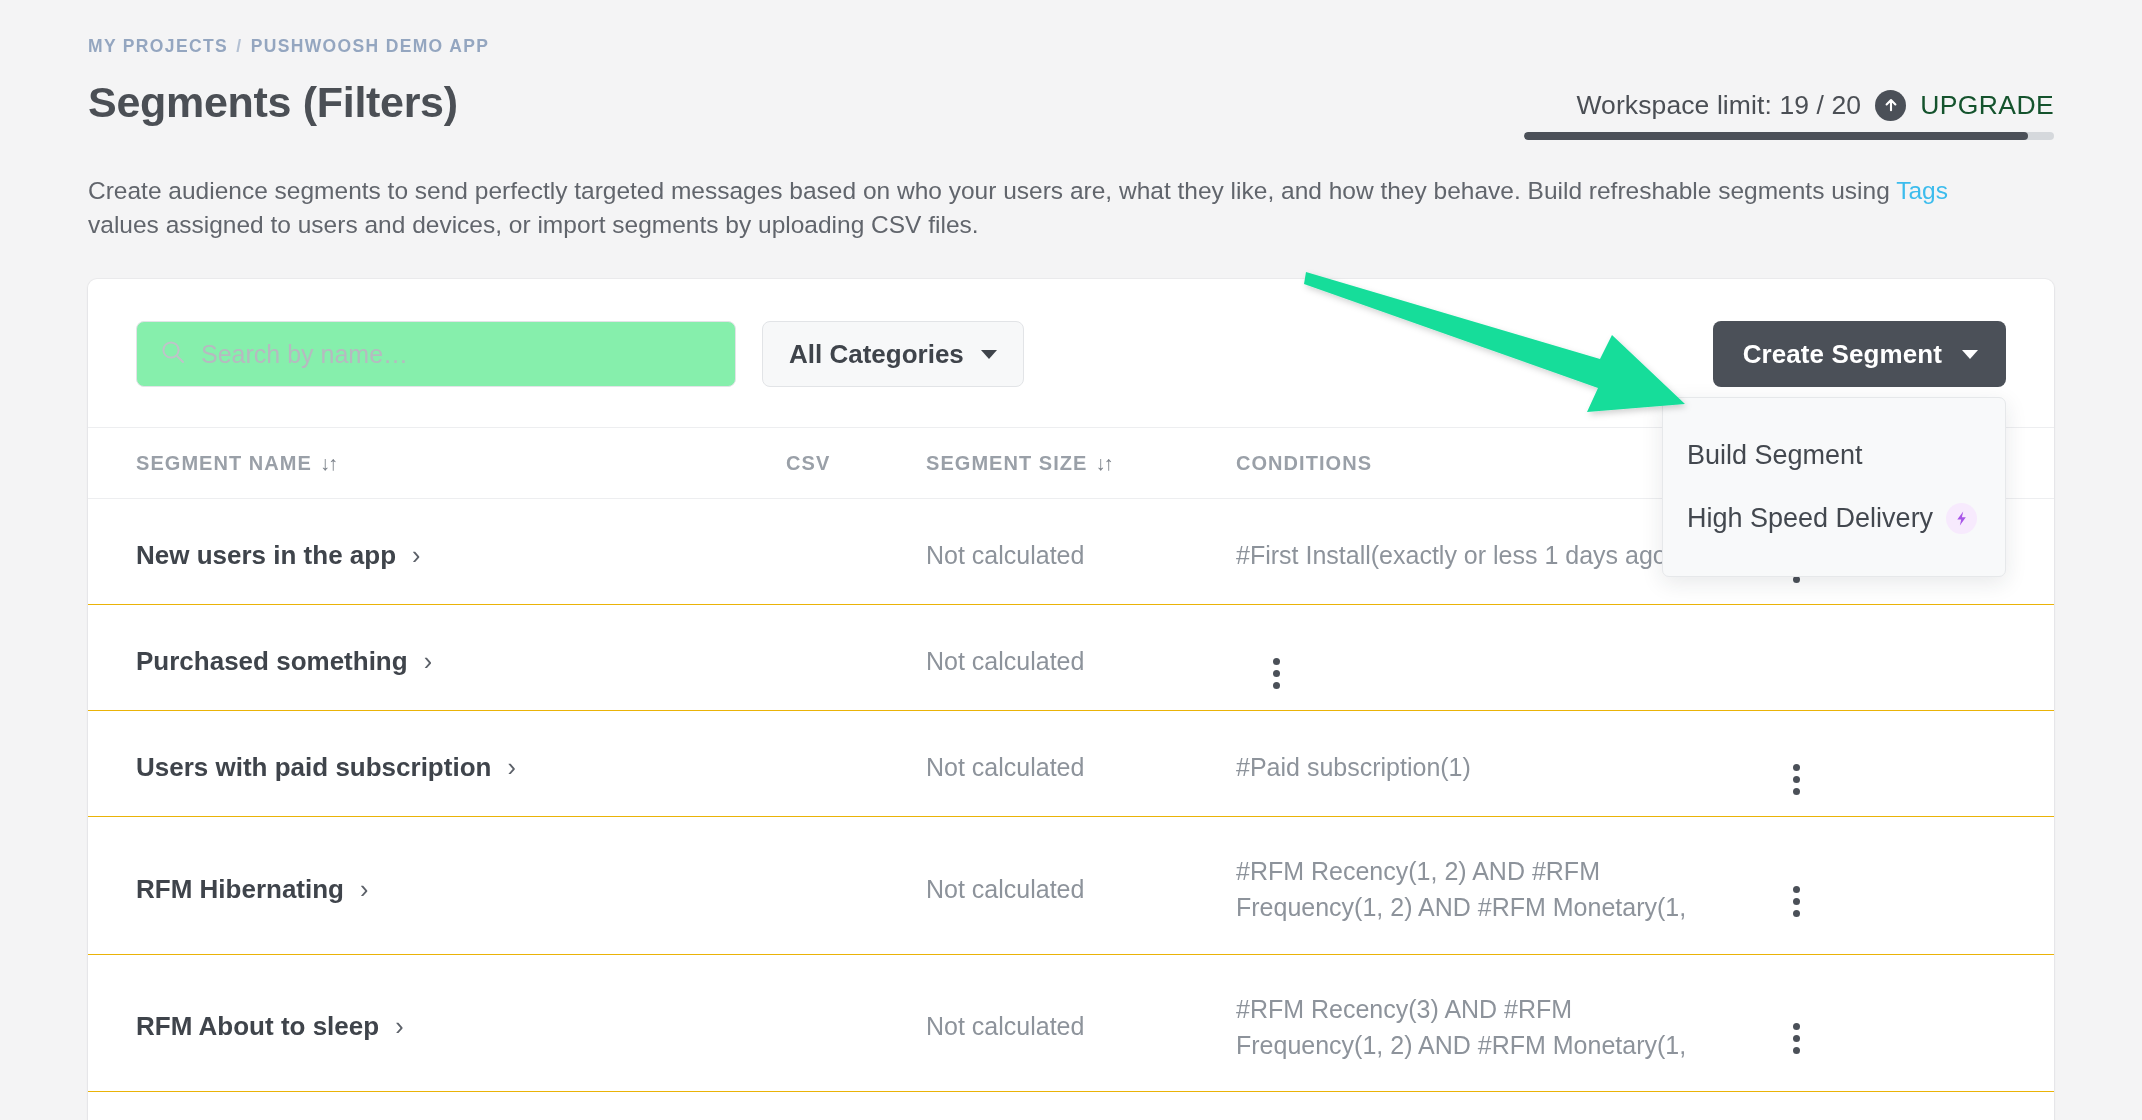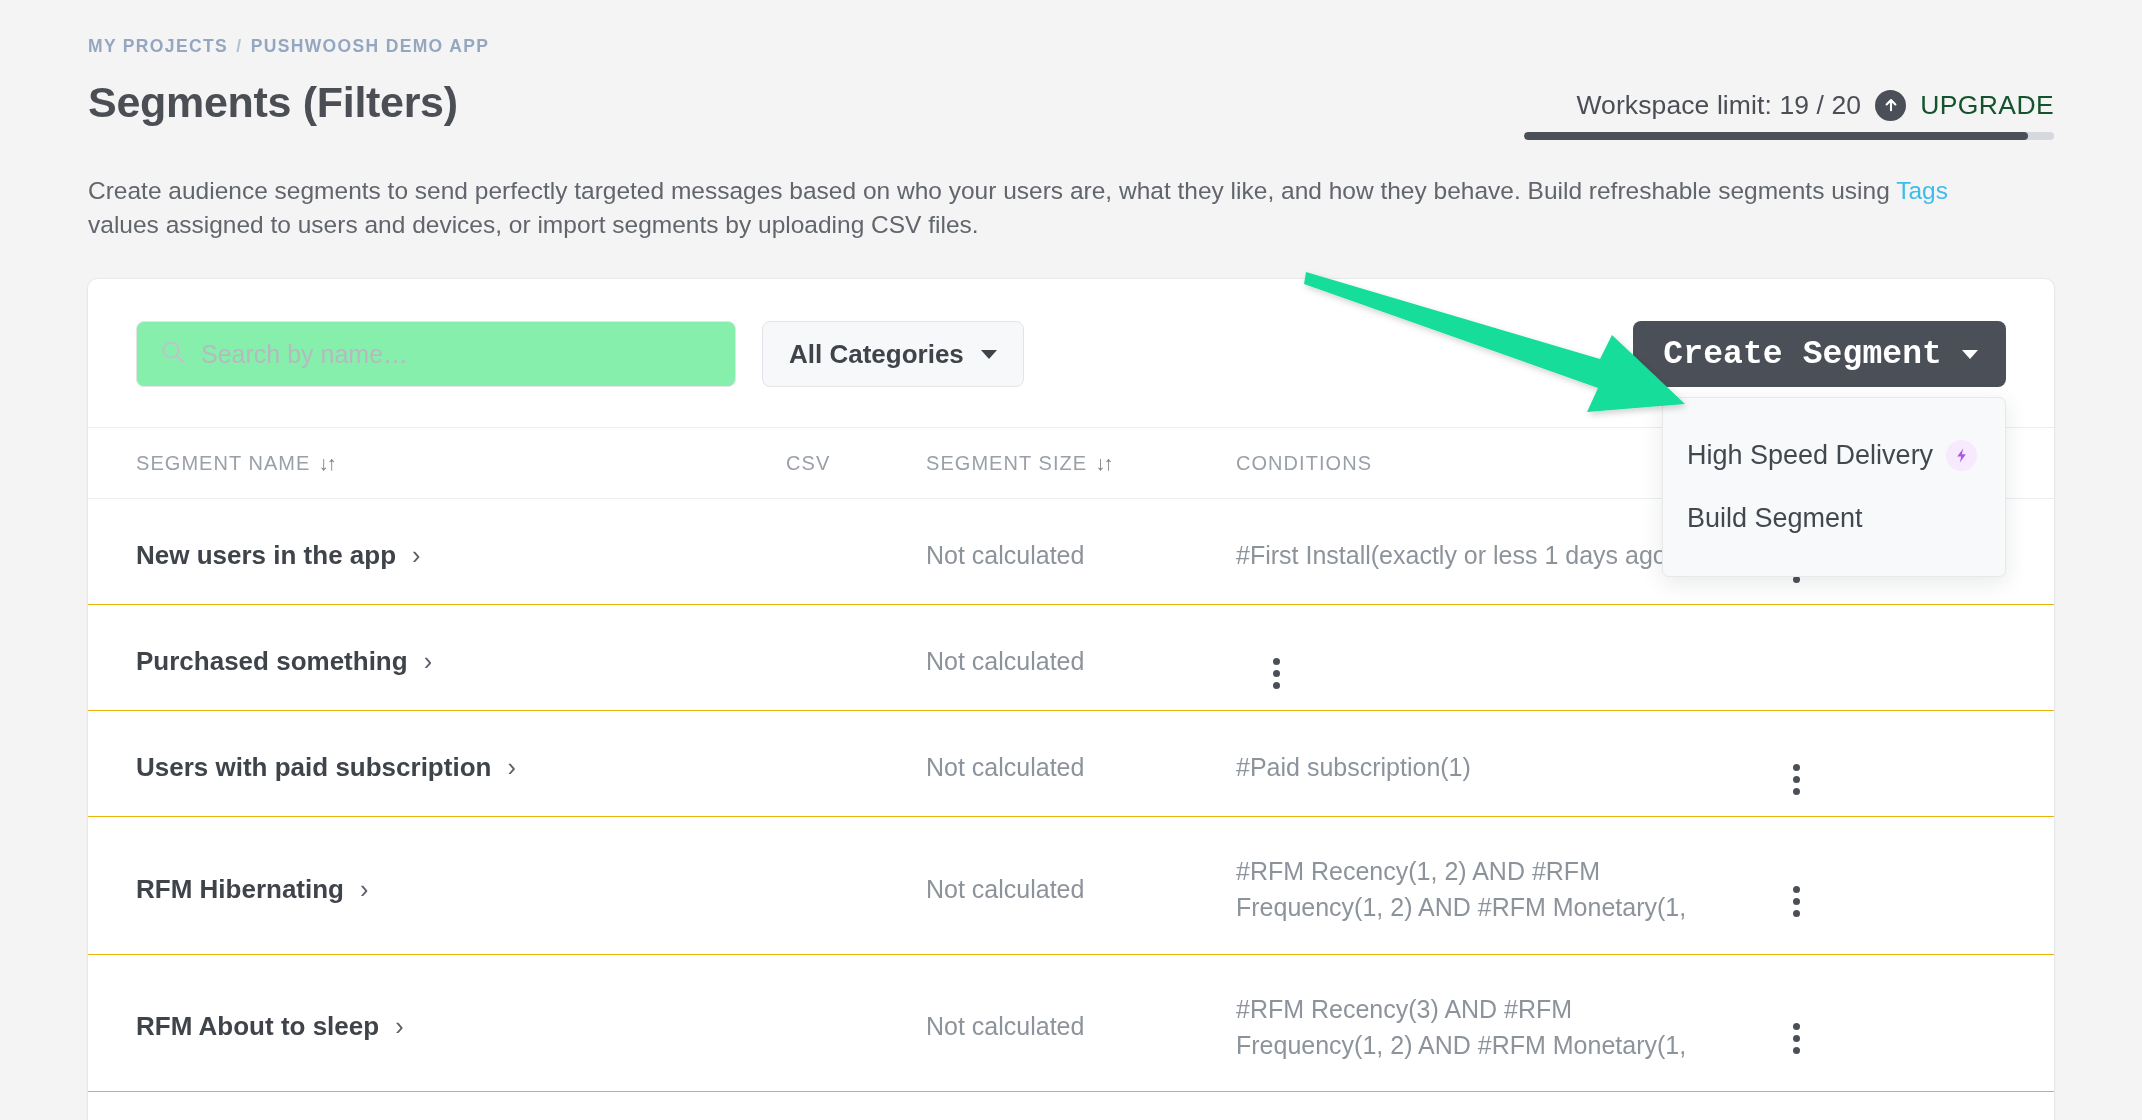--- a/index.html
+++ b/index.html
@@ -194,25 +194,24 @@
     border-radius: 8px;
     color: #ffffff;
     display: flex;
     align-items: center;
     gap: 20px;
     padding: 0 28px 0 30px;
     cursor: pointer;
     font-family: "Liberation Sans", sans-serif;
   }
   .create-label {
-    font-size: 33px;
+    font-size: 26px;
     font-weight: 600;
     letter-spacing: 0.1px;
     white-space: nowrap;
-    font-family: Liberation Mono, monospace;
   }
   .caret-light {
     width: 0; height: 0;
     border-left: 8px solid transparent;
     border-right: 8px solid transparent;
     border-top: 9px solid #ffffff;
   }
 
   
   .dropdown {
@@ -260,21 +259,21 @@
     display: flex;
     align-items: center;
     border-top: 1px solid #edeef0;
     border-bottom: 1px solid #edeef0;
     height: 72px;
     padding: 0 48px;
   }
   .th {
     font-size: 20px;
     color: #9aa0a8;
-    font-weight: 400;
+    font-weight: 700;
     letter-spacing: 1.05px;
     text-transform: uppercase;
     display: flex;
     align-items: center;
     gap: 8px;
     white-space: nowrap;
   }
   .sort-ico { font-size: 20px; color: #7d838b; letter-spacing: -2px; }
 
   .col-name { width: 650px; flex: 0 0 650px; }
@@ -412,30 +411,30 @@
 
       <div class="create-wrap">
         <button class="create-btn">
           <span class="create-label">Create Segment</span>
           <span class="caret-light"></span>
         </button>
 
         <div class="dropdown">
 
           <div class="menu-item">
+            <span class="menu-label">Build Segment</span>
+          </div>
+
+          <div class="menu-item">
             <span class="menu-label">High Speed Delivery</span>
             <span class="bolt-badge">
               <svg width="17" height="17" viewBox="0 0 17 17" aria-hidden="true">
                 <path d="M10.2 1.4 L4.3 9.4 H8.2 L6.9 15.6 L12.8 7.3 H8.9 Z" fill="#a855e8"></path>
               </svg>
             </span>
-          </div>
-
-          <div class="menu-item">
-            <span class="menu-label">Build Segment</span>
           </div>
 
 
         </div>
       </div>
 
     </div>
 
     <div class="table">
 

